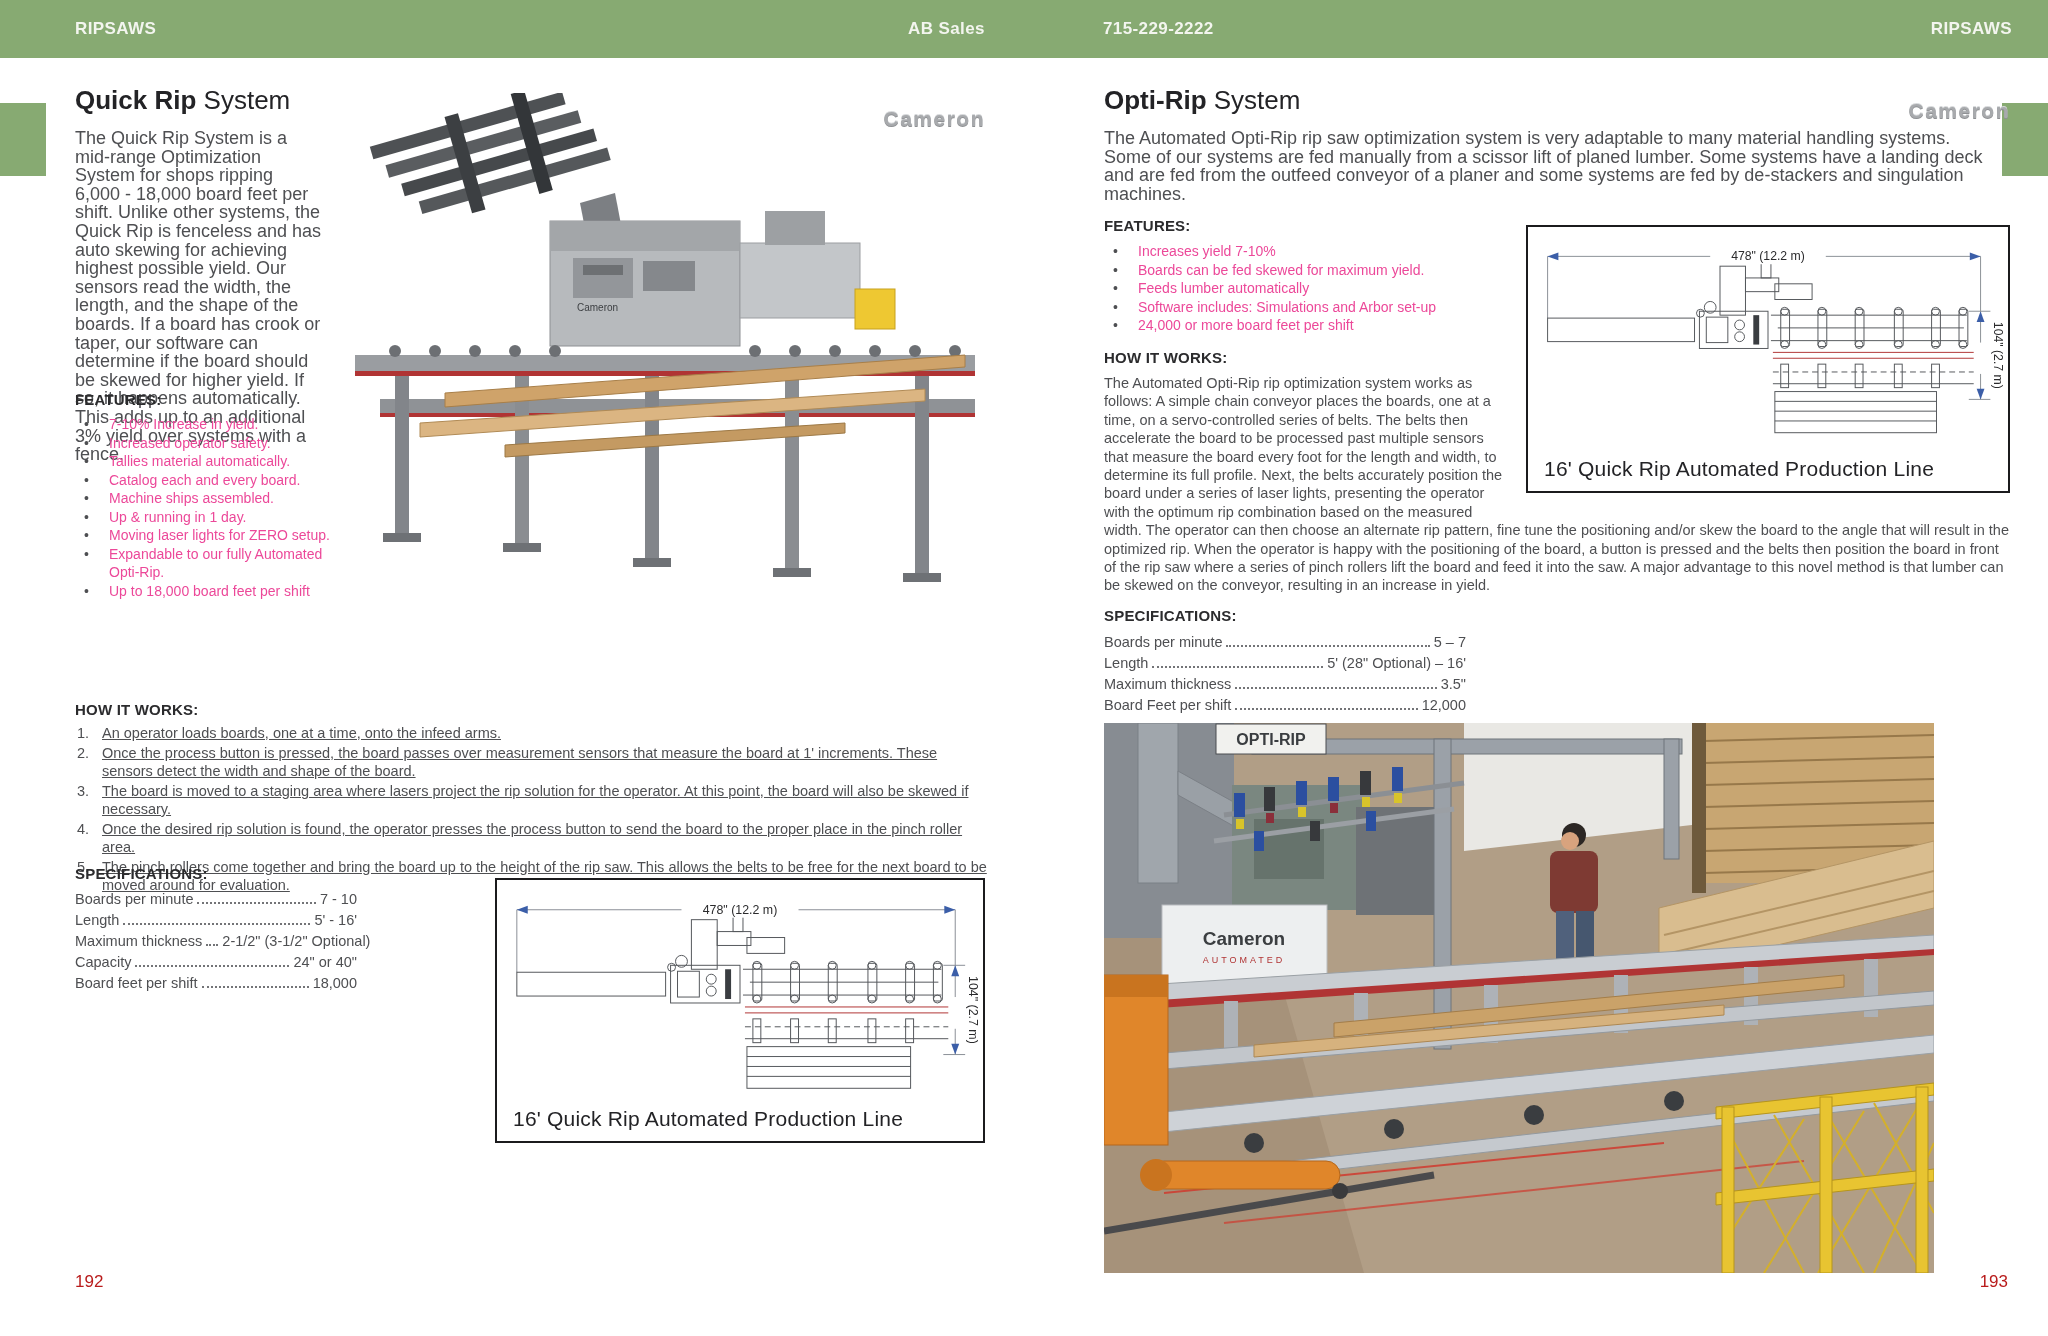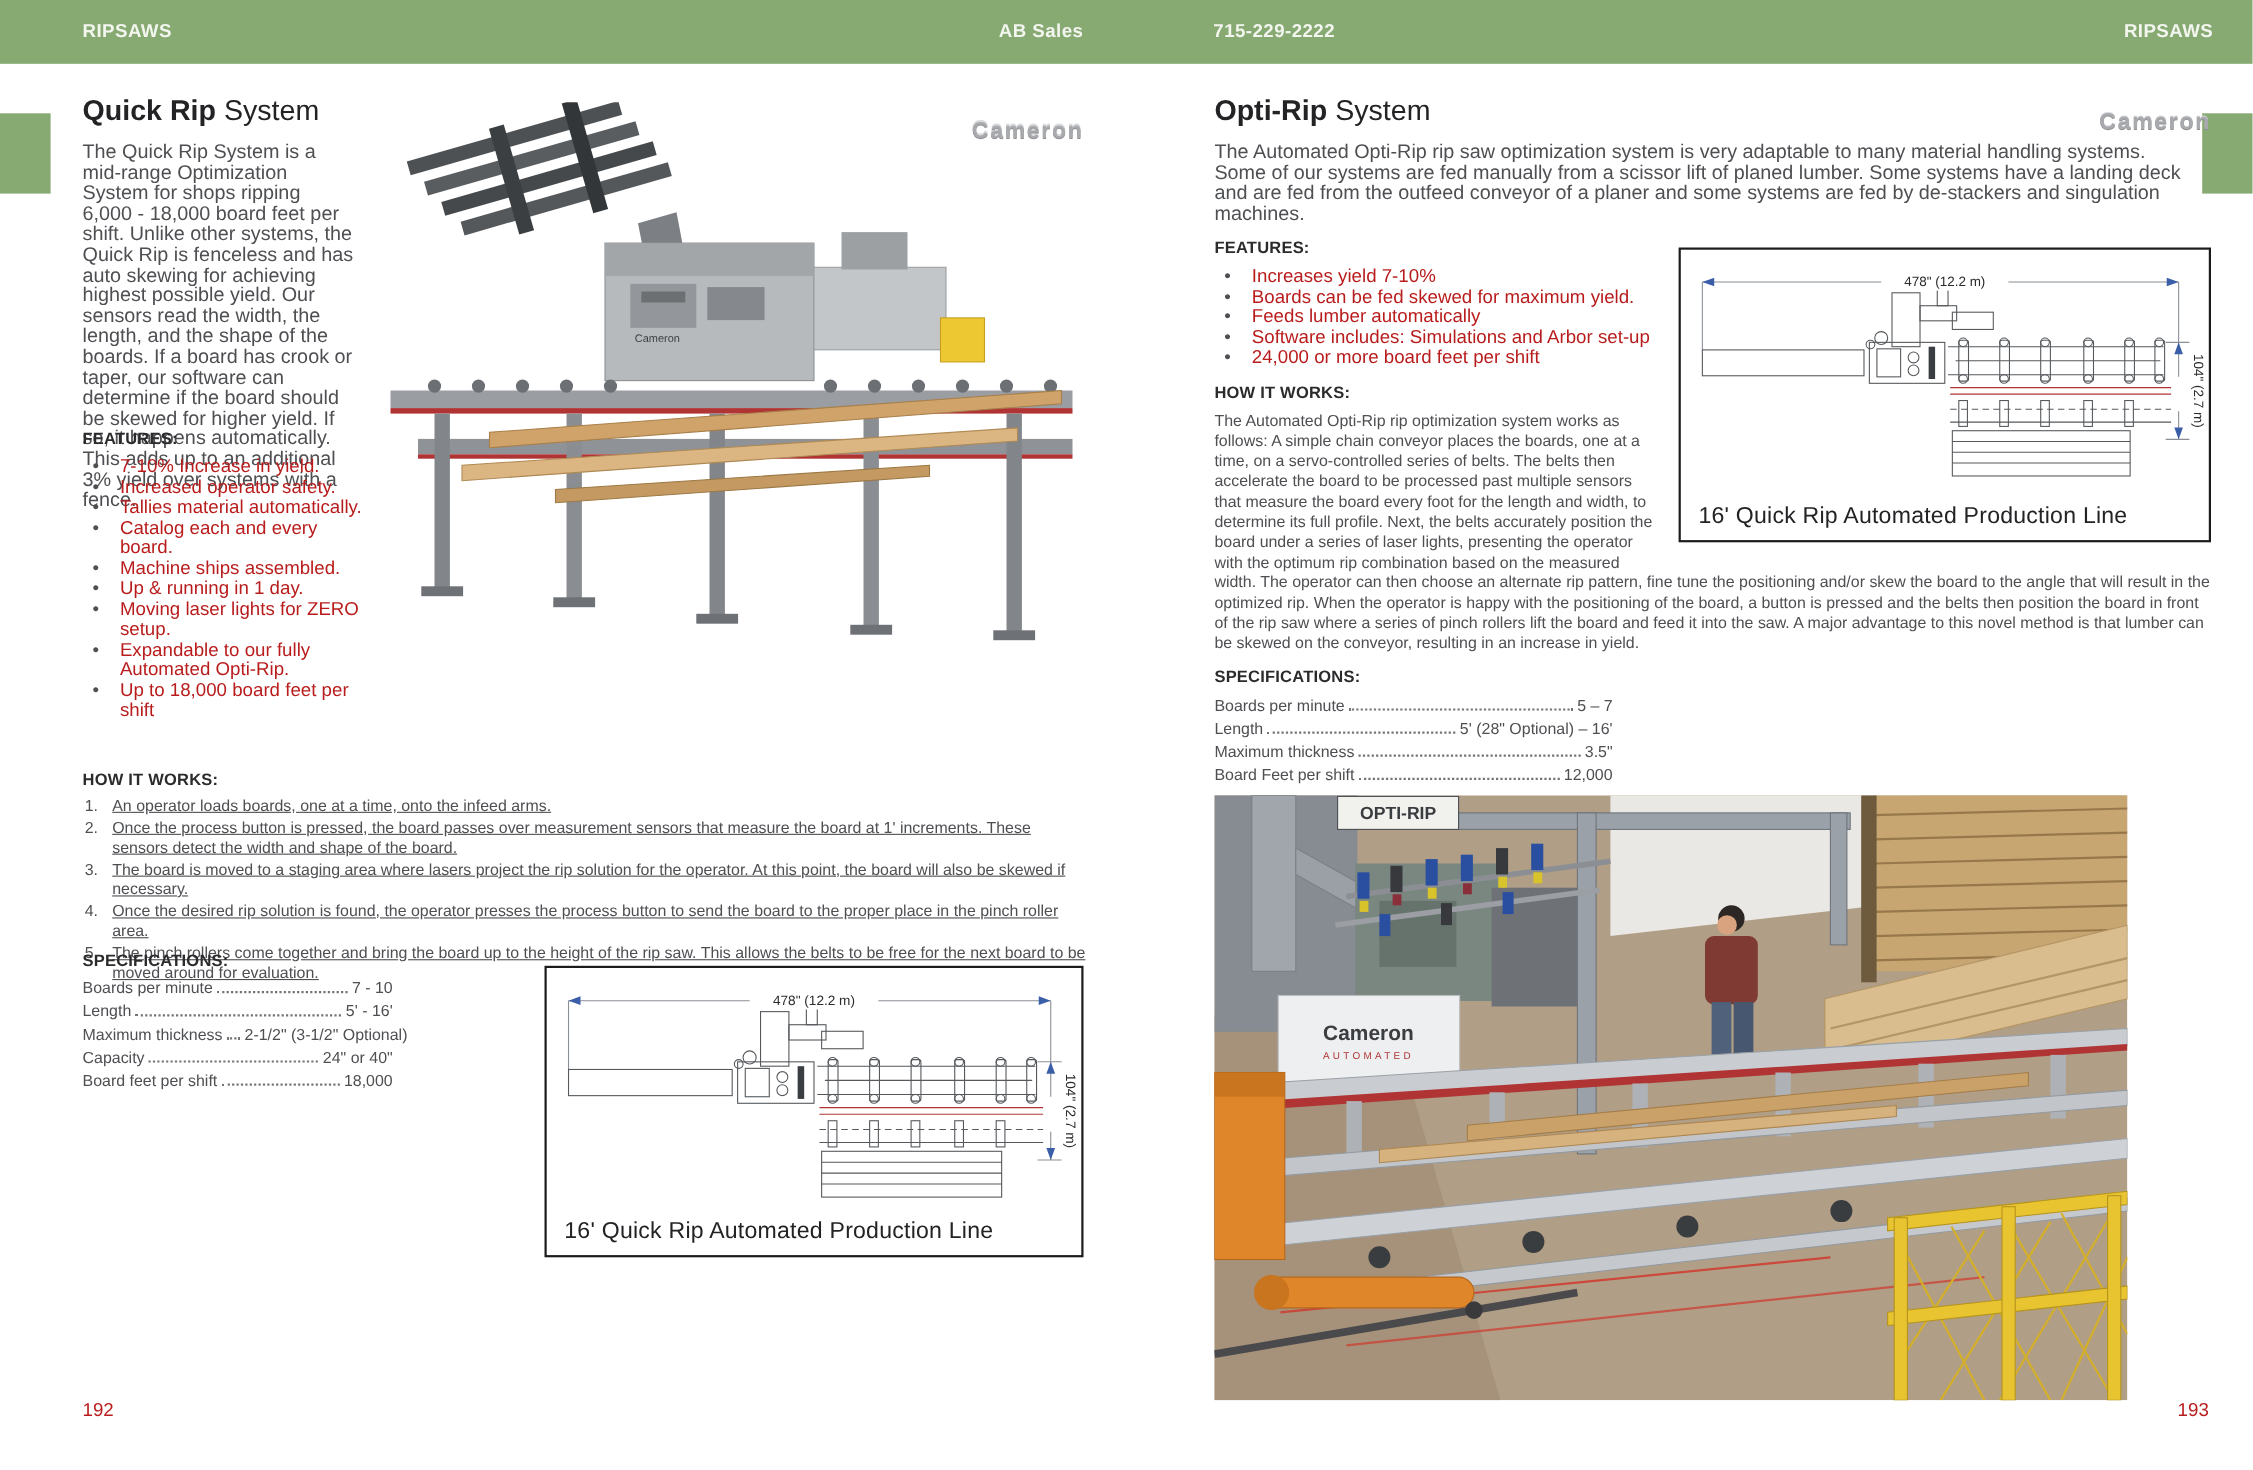--- a/index.html
+++ b/index.html
@@ -19,21 +19,21 @@
   .tab { position:absolute; top:103px; width:46px; height:73px; background:#87aa72; }
   .tab-left { left:0; }
   .tab-right { right:0; }
 
   
   .sec-head { font-size:15px; font-weight:700; color:#2b2b2d; letter-spacing:.2px; }
   .body-txt { font-size:18px; line-height:18.6px; color:#4e4f52; }
   .brand-logo { font-size:21px; font-weight:700; color:#a8aaad; letter-spacing:1.5px;
                 text-shadow:0 1px 0 #8f9194, 0 -1px 0 #d8dadc; }
   ul.feat { list-style:none; }
-  ul.feat li { position:relative; padding-left:34px; font-size:17px; line-height:18.5px; color:#b91c1c; }
+  ul.feat li { position:relative; padding-left:34px; font-size:14px; line-height:18.5px; color:#ec4899; }
   ul.feat li::before { content:"\2022"; position:absolute; left:9px; top:0; color:#4e4f52; }
   ol.steps { list-style:none; counter-reset:step; }
   ol.steps li { counter-increment:step; position:relative; padding-left:27px; font-size:14.5px; line-height:18.5px; color:#4e4f52; margin-bottom:1px;text-decoration:underline; }
   ol.steps li::before { content:counter(step) "."; position:absolute; left:2px; top:0; }
   .specs { }
   .spec-row { display:flex; align-items:baseline; font-size:14.5px; line-height:21px; color:#4e4f52; }
   .spec-label { white-space:nowrap; }
   .spec-leader { flex:1; border-bottom:2px dotted #737477; margin:0 4px 4px 4px; min-width:12px; }
   .spec-value { white-space:nowrap; }
 

